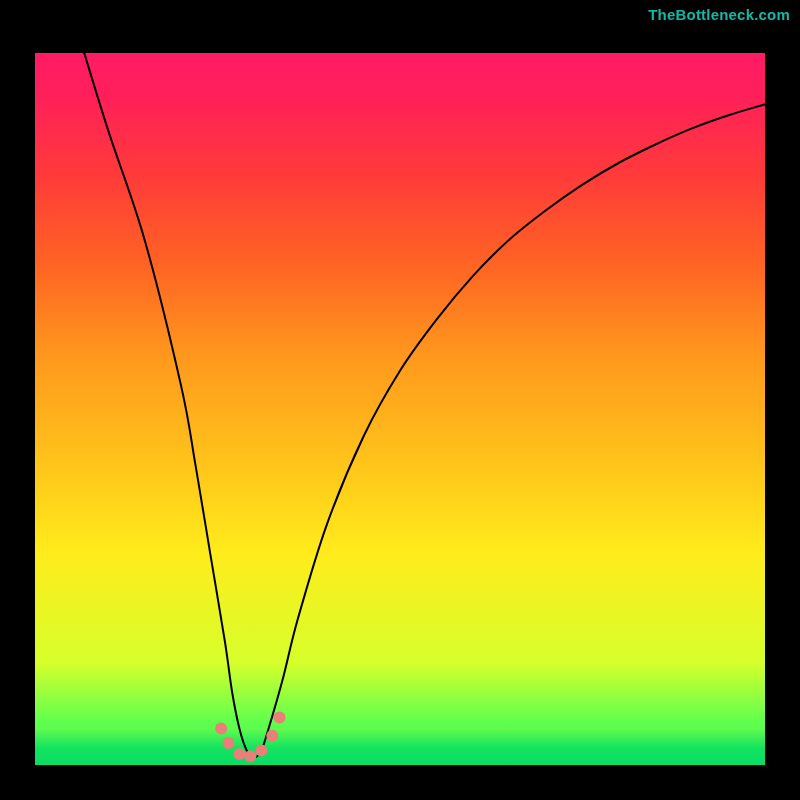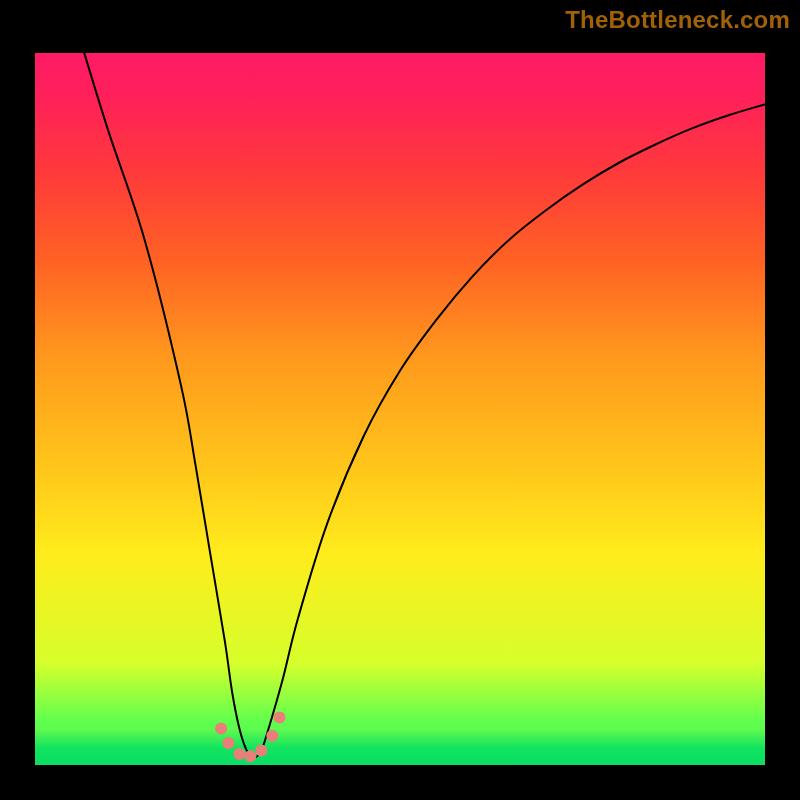--- a/index.html
+++ b/index.html
@@ -59,22 +59,22 @@
     left: 35px;
     top: 35px;
     width: 730px;
     height: 730px;
     pointer-events: none;
   }
   .watermark {
     position: absolute;
     top: 6px;
     right: 10px;
-    color: #a16207;
-    font-size: 24px;
+    color: #14b8a6;
+    font-size: 15px;
     font-weight: 600;
     letter-spacing: 0.2px;
     user-select: none;
   }
 </style>
 </head>
 <body>
 
 <div class="container">
 

